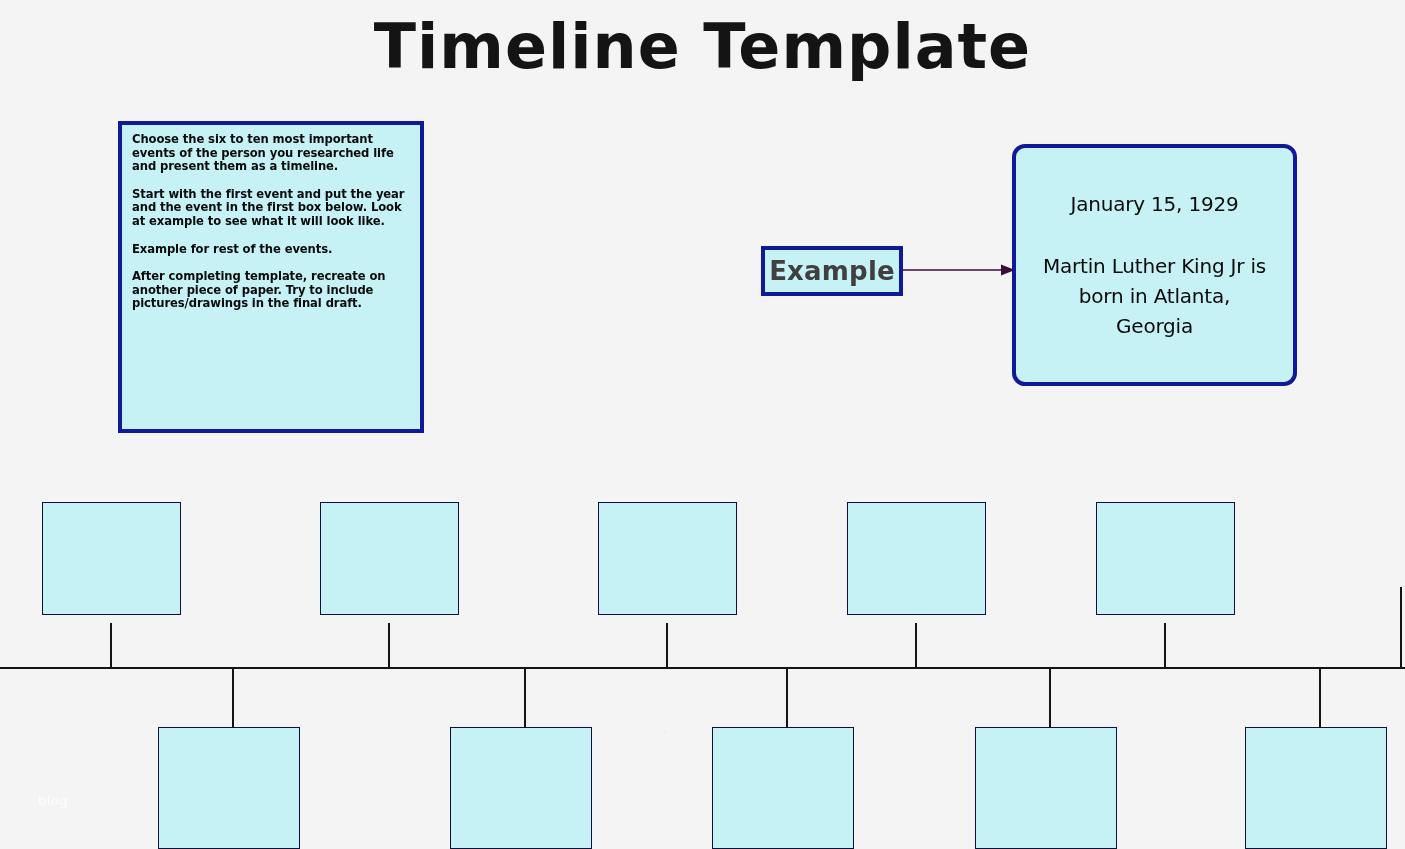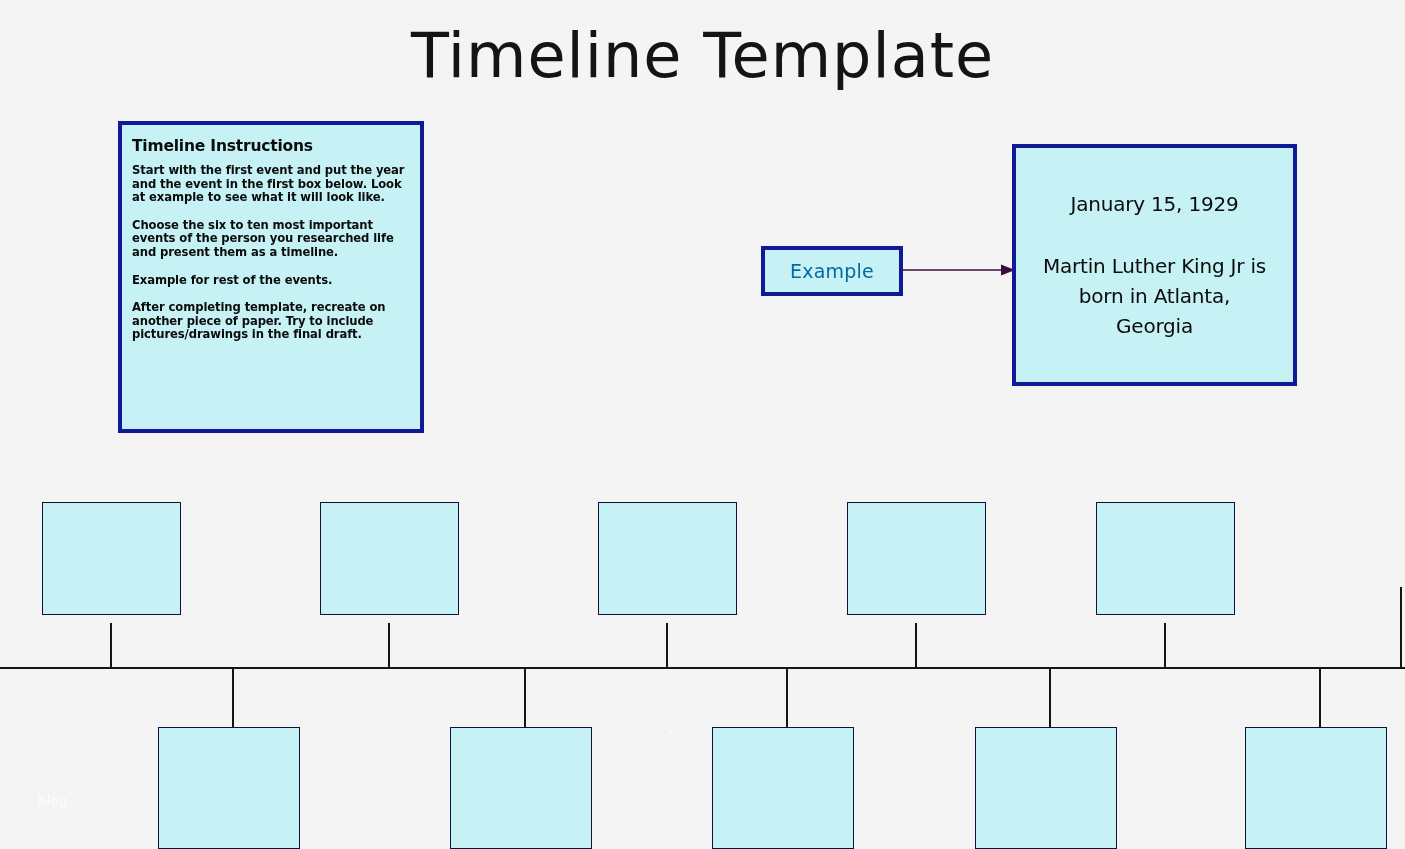--- a/index.html
+++ b/index.html
@@ -14,26 +14,26 @@
     height: 849px;
     background: #f4f4f4;
     overflow: hidden;
     font-family: "Liberation Sans", "DejaVu Sans", sans-serif;
   }
 
   
   #page-title {
     position: absolute;
     left: 0;
-    top: 16px;
+    top: 7px;
     width: 1405px;
     text-align: center;
     font-family: "DejaVu Sans", "Liberation Sans", sans-serif;
     font-size: 62px;
-    font-weight: 400;
+    font-weight: 700;
     letter-spacing: 1px;
     color: #141414;
     line-height: 80px;
     white-space: nowrap;
   }
 
   
   .cyanbox {
     position: absolute;
     background: #c6f2f6;
@@ -81,23 +81,24 @@
     top: 246px;
     width: 142px;
     height: 50px;
     border-width: 4px;
     display: flex;
     align-items: center;
     justify-content: center;
   }
   #example-label {
     font-family: "DejaVu Sans", "Liberation Sans", sans-serif;
-    font-size: 19px;
-    color: #0369a1;
+    font-size: 26px;
+    color: #404040;
     letter-spacing: 0.2px;
+    font-weight: bold;
   }
 
   
   #example-arrow {
     position: absolute;
     left: 903px;
     top: 258px;
     width: 112px;
     height: 24px;
   }
@@ -106,20 +107,21 @@
   #example-detail-box {
     left: 1012px;
     top: 144px;
     width: 285px;
     height: 242px;
     border-width: 4px;
     display: flex;
     flex-direction: column;
     align-items: center;
     justify-content: center;
+    border-radius: 13px;
   }
   .ex-date, .ex-event {
     font-family: "DejaVu Sans", "Liberation Sans", sans-serif;
     font-size: 20px;
     color: #0b0b0b;
     text-align: center;
     line-height: 30px;
     letter-spacing: -0.2px;
   }
   .ex-date { margin-bottom: 32px; }
@@ -187,23 +189,22 @@
 </style>
 </head>
 <body>
 
 <div id="canvas">
 
   <div id="page-title">Timeline Template</div>
 
   <div class="cyanbox" id="instructions-box">
     <div id="instructions-inner">
-      <div id="instructions-title">Timeline Instructions</div>
+      <p class="instr-p">Choose the six to ten most important events of the person you researched life and present them as a timeline.</p>
       <p class="instr-p">Start with the first event and put the year and the event in the first box below. Look at example to see what it will look like.</p>
-      <p class="instr-p">Choose the six to ten most important events of the person you researched life and present them as a timeline.</p>
       <p class="instr-p">Example for rest of the events.</p>
       <p class="instr-p">After completing template, recreate on another piece of paper. Try to include pictures/drawings in the final draft.</p>
     </div>
   </div>
 
   <div class="cyanbox" id="example-box">
     <span id="example-label">Example</span>
   </div>
 
   <svg id="example-arrow" viewBox="0 0 112 24" xmlns="http://www.w3.org/2000/svg">

